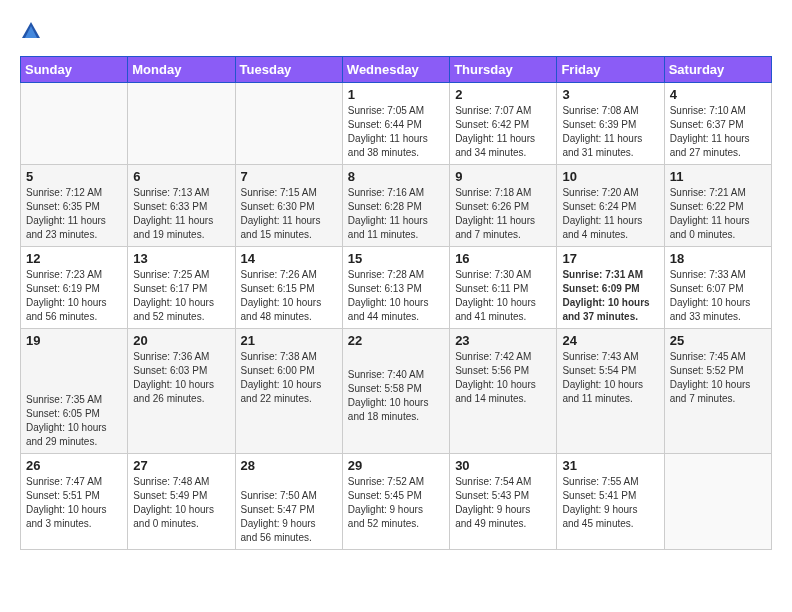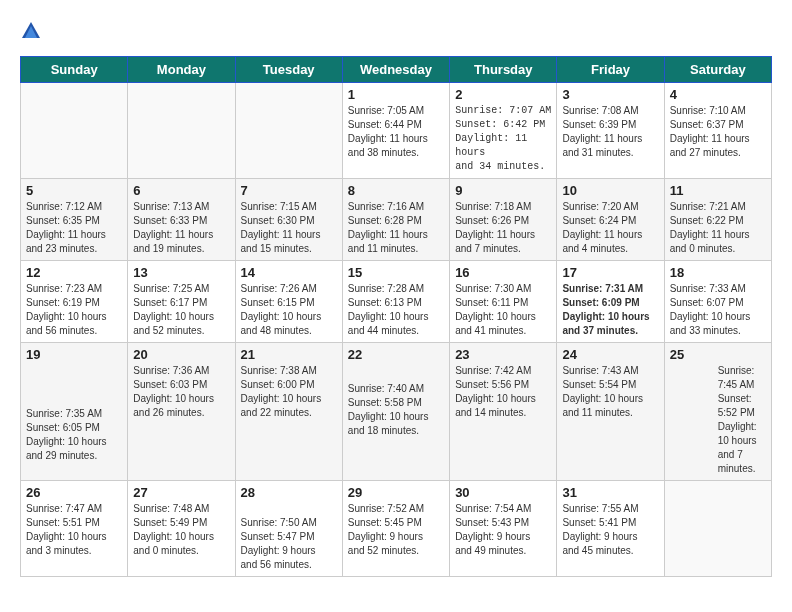--- a/index.html
+++ b/index.html
@@ -56,26 +56,26 @@
     .location-title {
       font-size: 16px;
       color: #444;
     }
     .calendar-table {
       width: 100%;
       border-collapse: collapse;
       table-layout: fixed;
     }
     .calendar-table th {
-      background: #0f766e;
+      background: #8b5cf6;
       color: #fff;
       font-size: 13px;
       font-weight: bold;
       padding: 5px 4px;
-      text-align: center;
+      text-align: left;
       border: 1px solid #2255cc;
     }
     .calendar-table td {
       border: 1px solid #ccc;
       vertical-align: top;
       padding: 4px 5px;
       font-size: 10.5px;
       color: #222;
       min-height: 80px;
       background: #fff;
@@ -138,21 +138,21 @@
           <td class="empty-cell"></td>
           <td>
             <span class="day-number">1</span>
             <div class="day-info" style="white-space: pre-line;">Sunrise: 7:05 AM
 Sunset: 6:44 PM
 Daylight: 11 hours
 and 38 minutes.</div>
           </td>
           <td>
             <span class="day-number">2</span>
-            <div class="day-info" style="white-space: pre-line; font-family: Liberation Mono, monospace;">Sunrise: 7:07 AM
+            <div class="day-info" style="white-space: pre-line;">Sunrise: 7:07 AM
 Sunset: 6:42 PM
 Daylight: 11 hours
 and 34 minutes.</div>
           </td>
           <td>
             <span class="day-number">3</span>
             <div class="day-info" style="white-space: pre-line;">Sunrise: 7:08 AM
 Sunset: 6:39 PM
 Daylight: 11 hours
 and 31 minutes.</div>
@@ -305,21 +305,21 @@
           </td>
           <td>
             <span class="day-number">24</span>
             <div class="day-info" style="white-space: pre-line;">Sunrise: 7:43 AM
 Sunset: 5:54 PM
 Daylight: 10 hours
 and 11 minutes.</div>
           </td>
           <td>
             <span class="day-number">25</span>
-            <div class="day-info" style="white-space: pre-line; margin-left: 48px;">Sunrise: 7:45 AM
+            <div class="day-info" style="white-space: pre-line;">Sunrise: 7:45 AM
 Sunset: 5:52 PM
 Daylight: 10 hours
 and 7 minutes.</div>
           </td>
         </tr>
         <tr>
           <td>
             <span class="day-number">26</span>
             <div class="day-info" style="white-space: pre-line;">Sunrise: 7:47 AM
 Sunset: 5:51 PM

